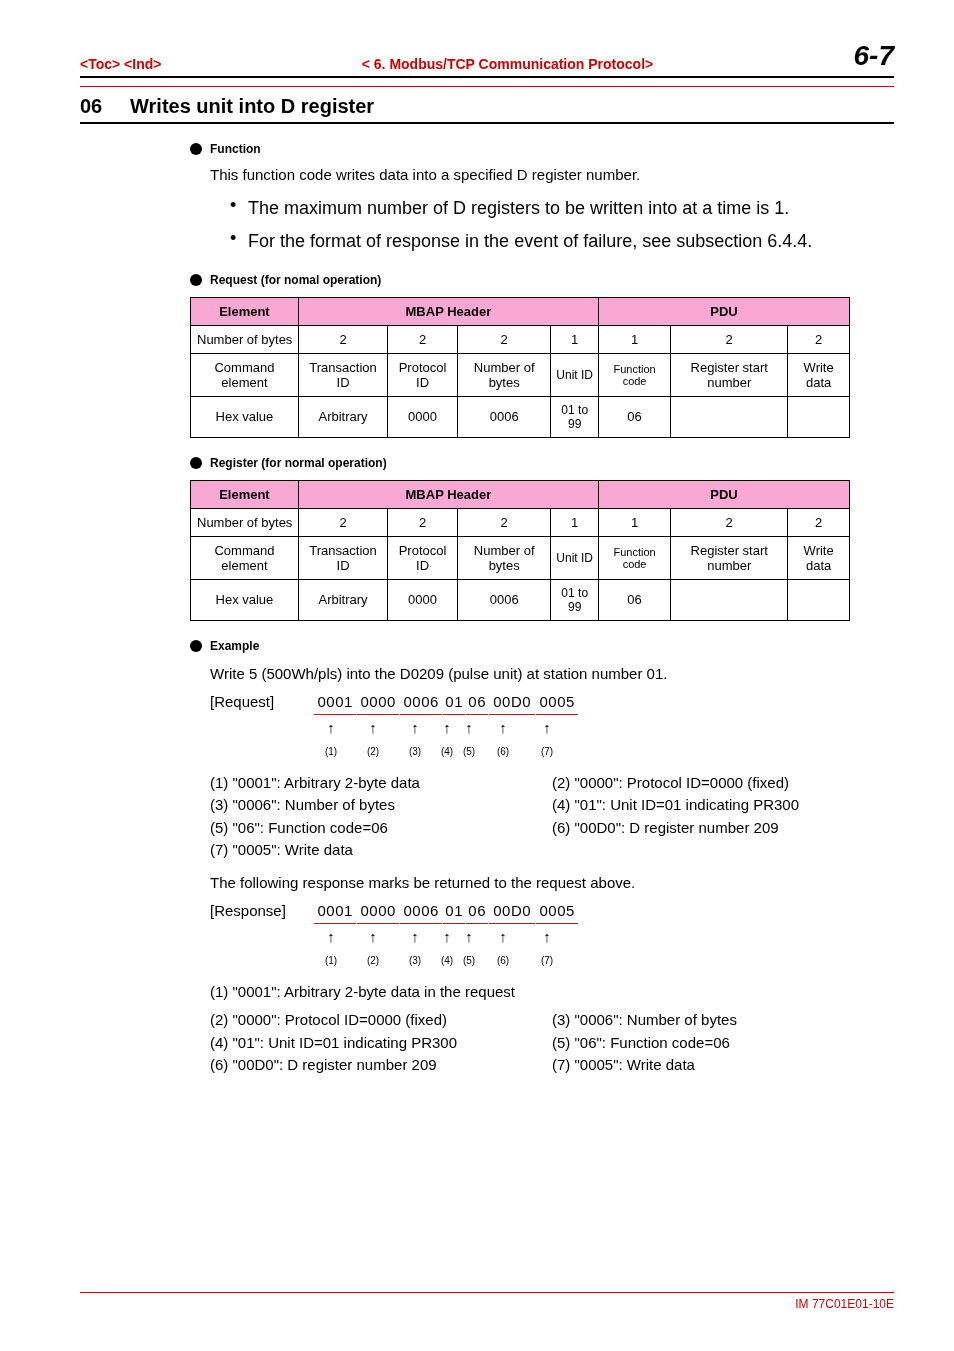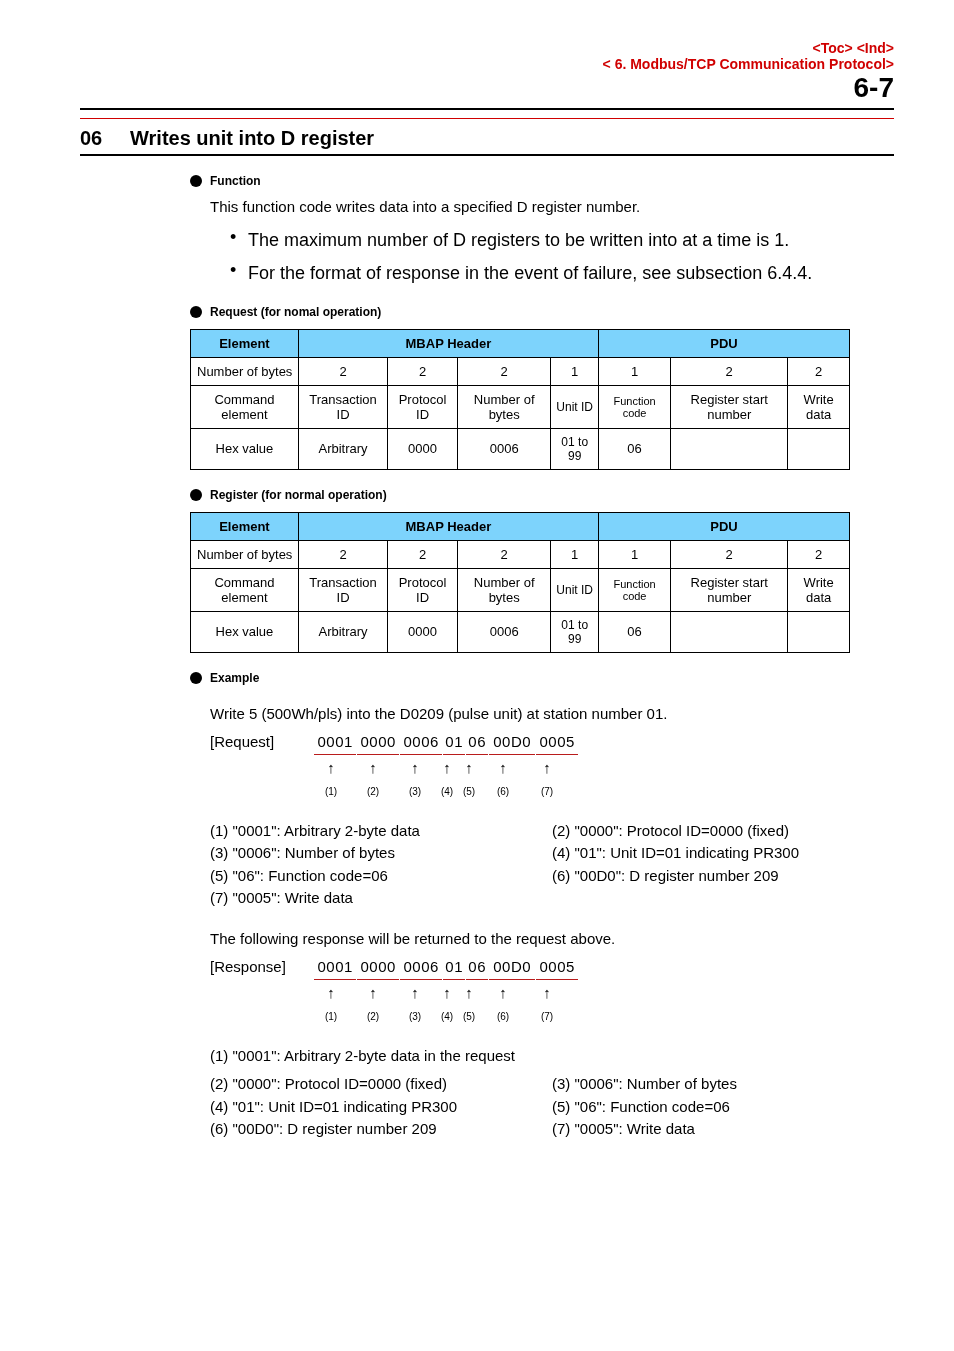--- a/index.html
+++ b/index.html
@@ -18,36 +18,36 @@
     box-sizing: border-box;
     position: relative;
   }
   .header-row {
     display: flex;
     justify-content: space-between;
     align-items: flex-end;
     border-bottom: 2px solid #000;
     padding-bottom: 4px;
     margin-bottom: 8px;
-    flex-direction: column;
   }
   .header-left {
     color: #d00000;
     font-size: 14px;
     font-weight: bold;
   }
   .header-center {
     color: #d00000;
     font-size: 14px;
     font-weight: bold;
   }
   .header-right {
     color: #000;
     font-size: 28px;
     font-weight: bold;
+    font-style: italic;
   }
   .rule-above-section {
     border-top: 1px solid #d00000;
     margin-top: 2px;
   }
   .section-title {
     font-size: 20px;
     font-weight: bold;
     border-bottom: 2px solid #000;
     padding: 8px 0 4px 0;
@@ -102,21 +102,21 @@
     width: 660px;
   }
   table.modbus th, table.modbus td {
     border: 1px solid #000;
     padding: 6px 4px;
     text-align: center;
     vertical-align: middle;
   }
   table.modbus th {
     font-weight: bold;
-    background: #7dd3fc;
+    background: #f9a8d4;
   }
   .example-block {
     font-size: 15px;
     margin-left: 20px;
     line-height: 1.5;
   }
   .hex-string {
     font-family: Arial, sans-serif;
     letter-spacing: 0.5px;
   }
@@ -140,21 +140,21 @@
   .idx-row {
     display: inline-flex;
     font-size: 10px;
     margin-top: 0;
   }
   .idx-cell {
     text-align: center;
   }
   .notes {
     font-size: 15px;
-    margin: 18px 0 6px 0;
+    margin: 10px 0 6px 0;
     line-height: 1.5;
   }
   .two-col {
     display: flex;
   }
   .two-col .col {
     flex: 1;
   }
   .footnote {
     font-size: 12px;
@@ -343,21 +343,21 @@
           <div>(5) "06": Function code=06</div>
           <div>(7) "0005": Write data</div>
         </div>
         <div class="col">
           <div>(2) "0000": Protocol ID=0000 (fixed)</div>
           <div>(4) "01": Unit ID=01 indicating PR300</div>
           <div>(6) "00D0": D register number 209</div>
         </div>
       </div>
 
-      <div class="notes">The following response will be returned to the request above.</div>
+      <div class="notes">The following response marks be returned to the request above.</div>
 
       <div>
         <span class="req-label">[Response]</span>
         <span class="hex-string hex-segments">
           <span class="hex-seg" style="width:40px">0001</span>
           <span class="hex-seg" style="width:40px">0000</span>
           <span class="hex-seg" style="width:40px">0006</span>
           <span class="hex-seg" style="width:20px">01</span>
           <span class="hex-seg" style="width:20px">06</span>
           <span class="hex-seg" style="width:44px">00D0</span>
@@ -398,13 +398,14 @@
           <div>(3) "0006": Number of bytes</div>
           <div>(5) "06": Function code=06</div>
           <div>(7) "0005": Write data</div>
         </div>
       </div>
 
     </div>
 
   </div>
 
+  <div class="footer">IM 77C01E01-10E</div>
 </div>
 
 </body></html>

